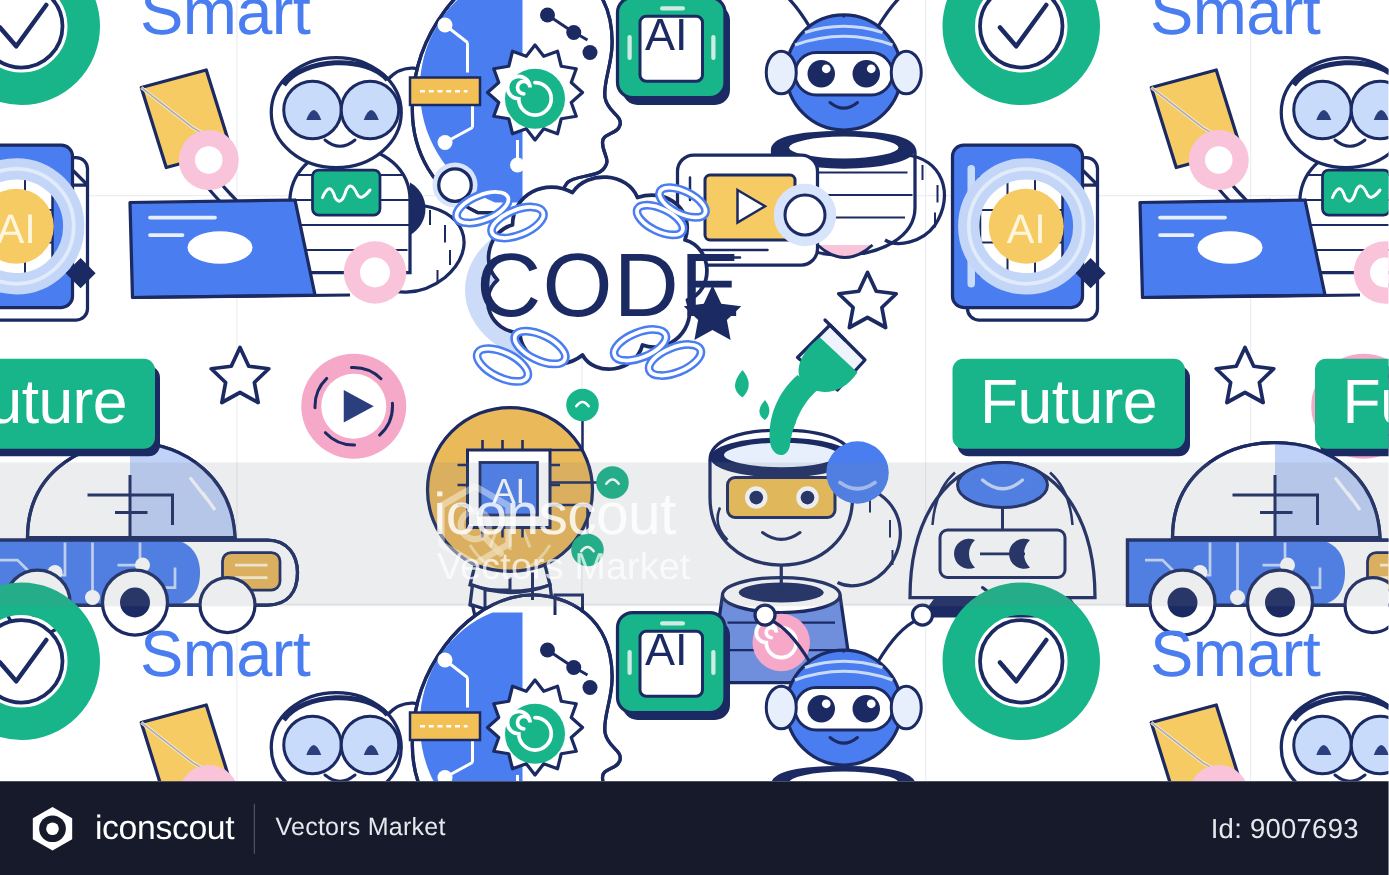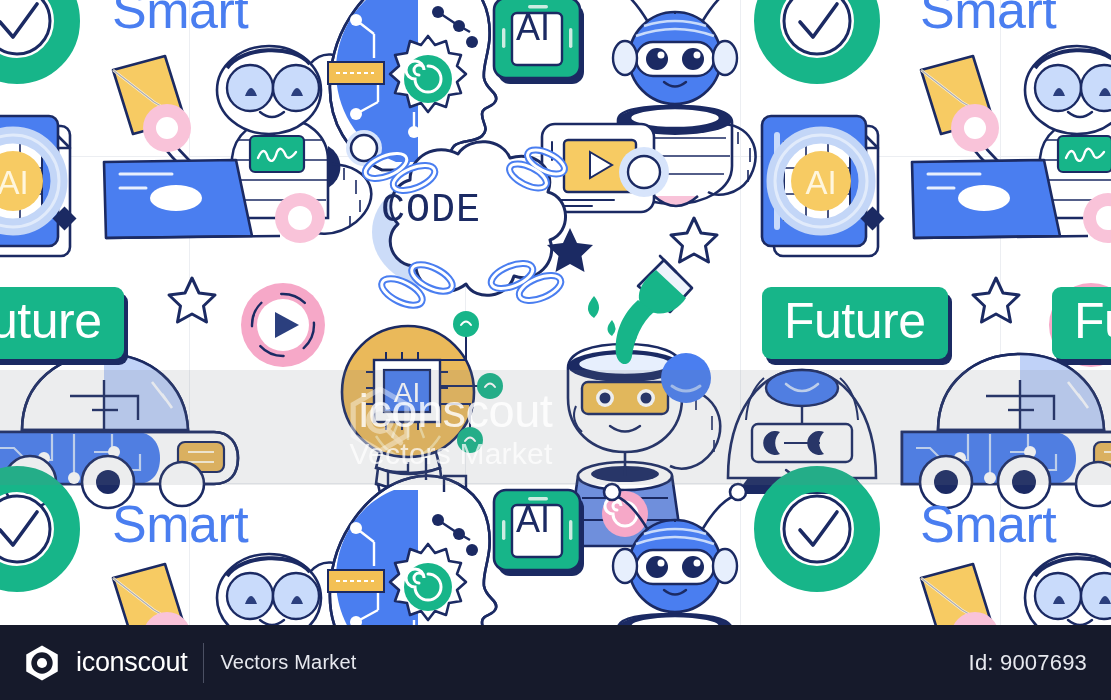--- a/index.html
+++ b/index.html
@@ -3,21 +3,21 @@
 <meta charset="utf-8">
 <style>
   * { margin:0; padding:0; box-sizing:border-box; }
   html,body { background:#ffffff; }
   body {
     width:1111px; height:700px;
     font-family:"Liberation Sans", sans-serif;
     overflow:hidden; position:relative;
   }
 
-  #stage { position:absolute; inset:0; width:1030px; height:700px;text-align:right; }
+  #stage { position:absolute; inset:0; width:1030px; height:700px; }
 
   
   .artboard {
     position:absolute; left:0; top:0; width:1111px; height:625px;
     background:#ffffff; overflow:hidden;
   }
   .artboard svg { position:absolute; left:0; top:0; }
 
   
   .gridline { position:absolute; background:#eceef2; }
@@ -77,22 +77,22 @@
     position:absolute; left:4px; top:6px; width:100%; height:100%;
     background:#1b2a63; border-radius:9px;
   }
   .badge-future .body {
     position:relative; background:#17b589; border-radius:9px;
     padding:9px 22px 13px;
     color:#ffffff; font-size:50px; line-height:1;
     letter-spacing:-.5px; font-family:"Liberation Sans", sans-serif;
   }
   .code-word {
-    position:absolute; color:#1b2a63; font-size:40px; letter-spacing:1px;
-    font-family:Liberation Mono, monospace; font-weight:400;
+    position:absolute; color:#1b2a63; font-size:72px; letter-spacing:1px;
+    font-family:Liberation Sans, sans-serif; font-weight:400;
   }
   .ai-chip-txt {
     position:absolute; color:#1b2a63; font-size:36px;
     font-family:"Liberation Sans", sans-serif; letter-spacing:0px;
   }
 </style>
 </head>
 <body>
 
 <div id="stage">

